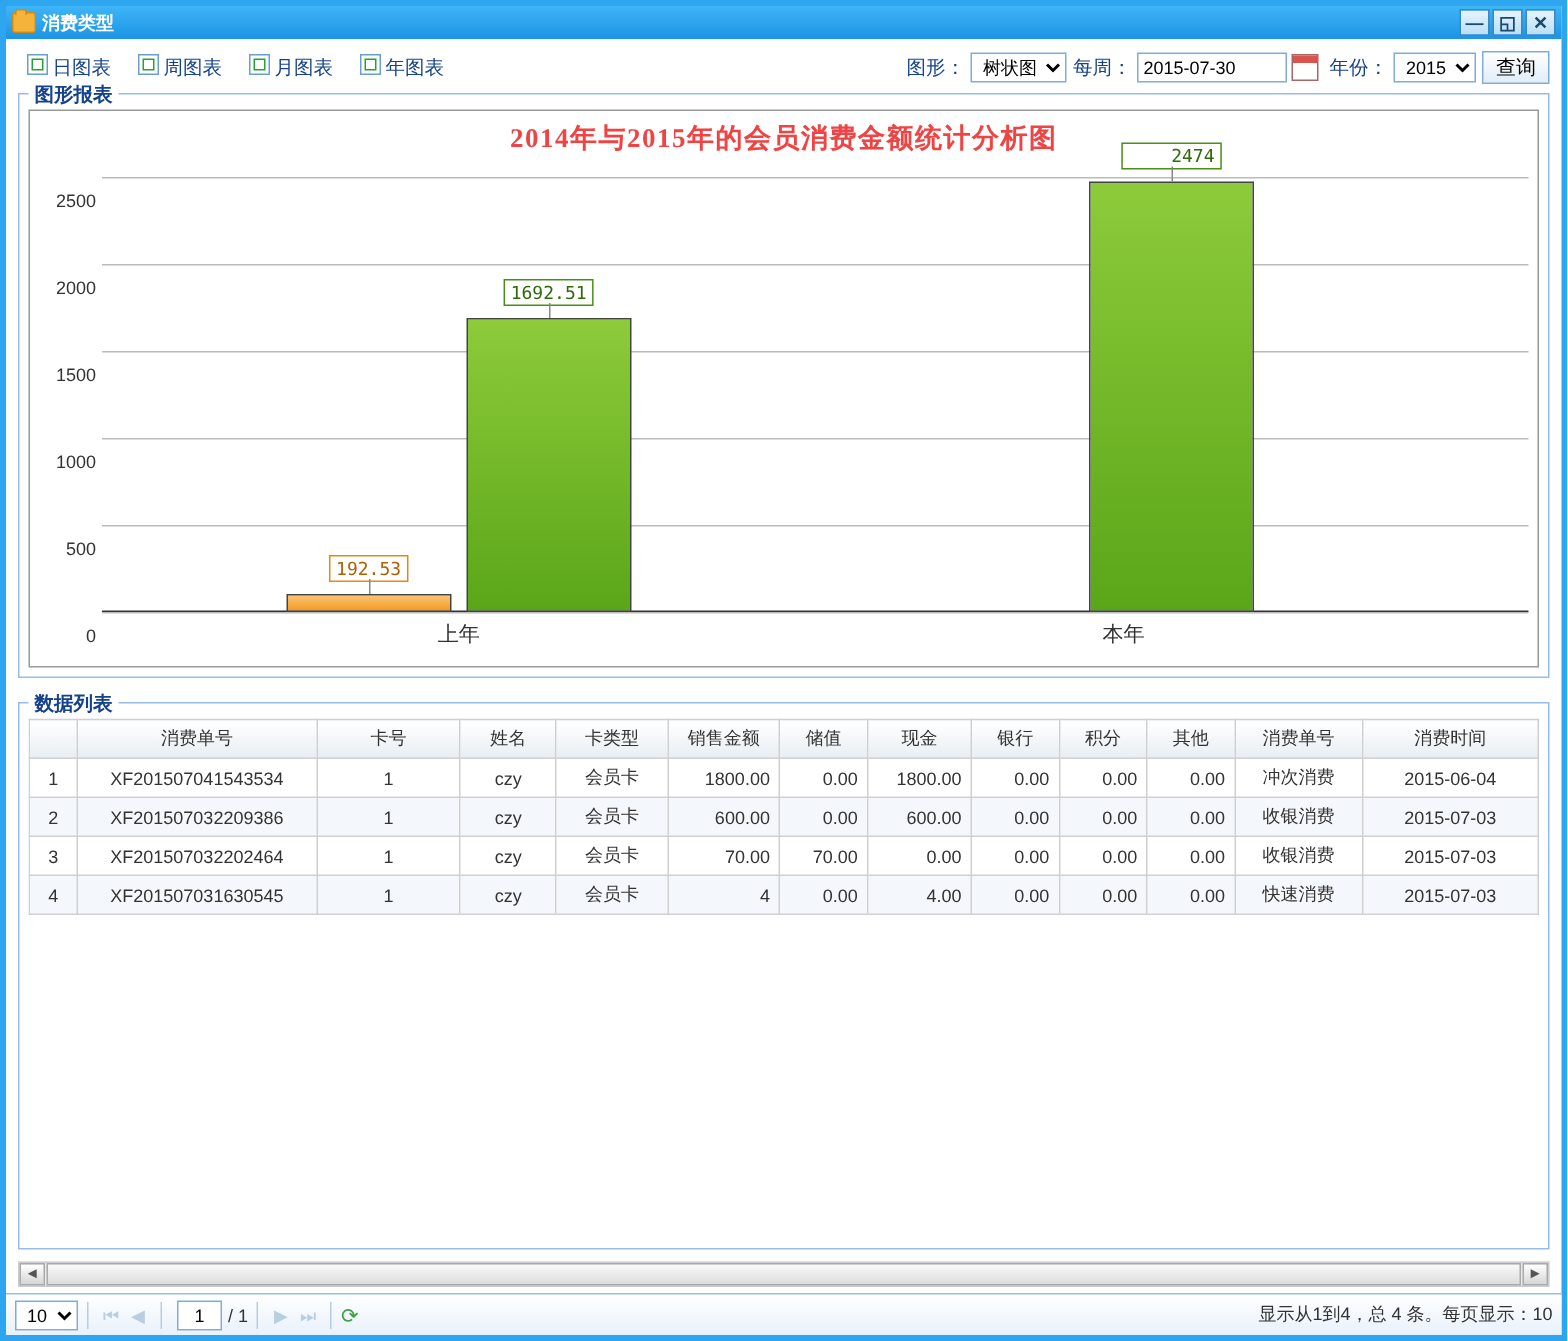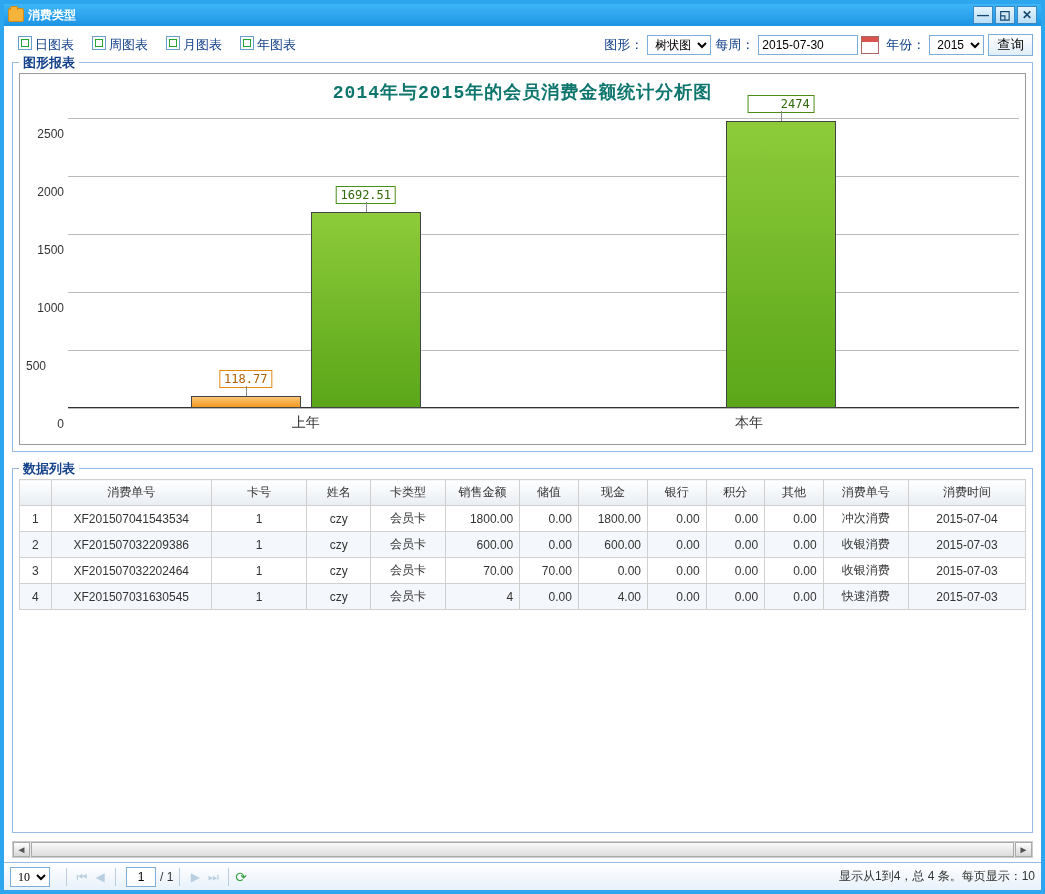--- a/index.html
+++ b/index.html
@@ -109,21 +109,21 @@
     background: #fff;
   }
   .panel-title {
     position: absolute; top:-9px; left:6px;
     background:#fff; padding:0 4px;
     color:#15428b; font-weight:bold; font-size:13px;
   }
   
   .chart-wrap { border:1px solid #999; padding:6px; }
   .chart-title {
-    text-align:center; color:#0f766e; font-family: Liberation Mono, monospace;
+    text-align:center; color:#ef4444; font-family: Liberation Serif, serif;
     font-size:18px; font-weight:bold; letter-spacing:1px; margin-bottom:4px;
   }
   .chart-area { position:relative; height:330px; }
   .y-label { position:absolute; left:0; font-size:12px; color:#333; transform:translateY(-50%);margin-top:16px;}
   .gridline { position:absolute; left:42px; right:0; height:0; border-top:1px solid #bbb;}
   .x-axis { position:absolute; left:42px; right:0; bottom:30px; height:0; border-top:1px solid #333;}
   .x-label { position:absolute; bottom:6px; font-size:14px; color:#333; transform:translateX(-50%);}
   .bar {
     position:absolute; bottom:30px; width:110px;
     border:1px solid #444;
@@ -163,21 +163,21 @@
   table.grid tr:nth-child(odd) td { background:#fff;}
   table.grid col.c-idx { width:30px;}
   
   .pager {
     display:flex; align-items:center; height:28px;
     border-top:1px solid #99bbe8;
     padding:0 6px;
     background:linear-gradient(#fff,#e8f1fb);
     font-size:12px; color:#333;
   }
-  .pager select { margin-right:10px;font-family:Liberation Serif, serif;}
+  .pager select { }
   .pg-sep { width:1px; height:18px; background:#bcd; margin:0 6px;}
   .pg-btn {
     width:18px; height:18px; display:flex; align-items:center; justify-content:center;
     color:#2e6fb7; cursor:pointer;
   }
   .pg-btn.disabled { color:#b9cee0; cursor:default;}
   .pg-input { width:30px; text-align:center; margin:0 4px;}
   .pg-refresh { color:#3aa042; font-size:14px; cursor:pointer;}
   .pager .spacer { flex:1; }
   
@@ -251,33 +251,33 @@
     </div>
 
     <div class="panel">
       <span class="panel-title">图形报表</span>
       <div class="chart-wrap">
         <div class="chart-title">2014年与2015年的会员消费金额统计分析图</div>
         <div class="chart-area" id="chart-area">
             <div class="gridline" style="top: 300px;"></div>
             <div class="y-label" style="top: 300px; width: 38px; text-align: right;">0</div>
             <div class="gridline" style="top: 242px;"></div>
-            <div class="y-label" style="top: 242px; width: 38px; ">500</div>
+            <div class="y-label" style="top: 242px; width: 38px; text-align: right;">500</div>
             <div class="gridline" style="top: 184px;"></div>
             <div class="y-label" style="top: 184px; width: 38px; text-align: right;">1000</div>
             <div class="gridline" style="top: 126px;"></div>
             <div class="y-label" style="top: 126px; width: 38px; text-align: right;">1500</div>
             <div class="gridline" style="top: 68px;"></div>
             <div class="y-label" style="top: 68px; width: 38px; text-align: right;">2000</div>
             <div class="gridline" style="top: 10px;"></div>
             <div class="y-label" style="top: 10px; width: 38px; text-align: right;">2500</div>
             <div class="x-axis"></div>
             <div class="x-label" style="left: 279.75px;">上年</div>
             <div class="bar orange" style="left: 164.75px; height: 11.9898px;"></div>
-            <div class="val-label orange" style="left: 219.75px; top: 262.01px;">118.77</div>
+            <div class="val-label orange" style="left: 219.75px; top: 262.01px;">192.53</div>
             <div class="val-line" style="left: 219.75px; top: 278.01px; height: 10px;"></div>
             <div class="bar green" style="left: 284.75px; height: 196.331px;"></div>
             <div class="val-label green" style="left: 339.75px; top: 77.6688px;">1692.51</div>
             <div class="val-line" style="left: 339.75px; top: 93.6688px; height: 10px;"></div>
             <div class="x-label" style="left: 723px; margin-top: 36px;">本年</div>
             <div class="bar green" style="left: 700.25px; height: 286.984px;"></div>
             <div class="val-label green" style="left: 755.25px; top: -12.984px; padding-left: 32px;">2474</div>
             <div class="val-line" style="left: 755.25px; top: 3.016px; height: 10px;"></div>
           </div>
       </div>
@@ -329,21 +329,21 @@
                 <td>1</td>
                 <td>czy</td>
                 <td>会员卡</td>
                 <td class="num">1800.00</td>
                 <td class="num">0.00</td>
                 <td class="num">1800.00</td>
                 <td class="num">0.00</td>
                 <td class="num">0.00</td>
                 <td class="num">0.00</td>
                 <td>冲次消费</td>
-                <td>2015-07-04</td>
+                <td>2015-06-04</td>
               </tr>
               <tr>
                 <td>2</td>
                 <td>XF201507032209386</td>
                 <td>1</td>
                 <td>czy</td>
                 <td>会员卡</td>
                 <td class="num">600.00</td>
                 <td class="num">0.00</td>
                 <td class="num">600.00</td>

